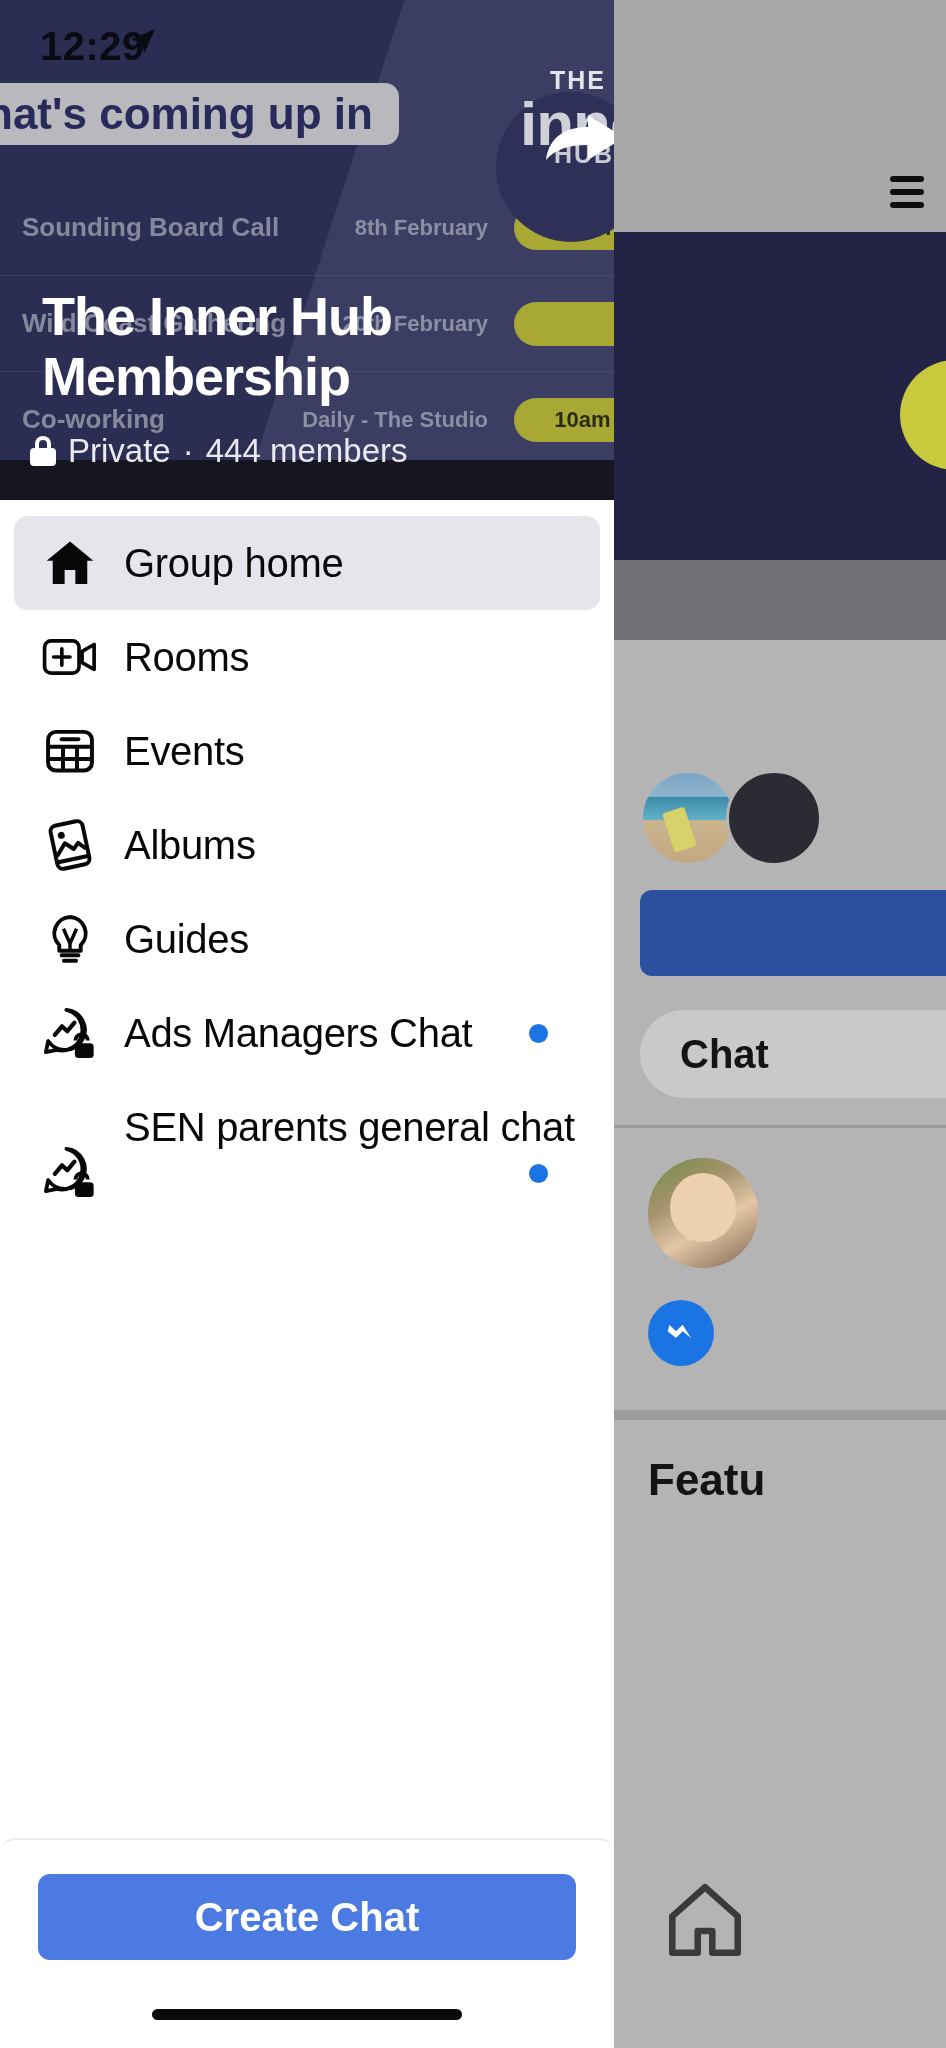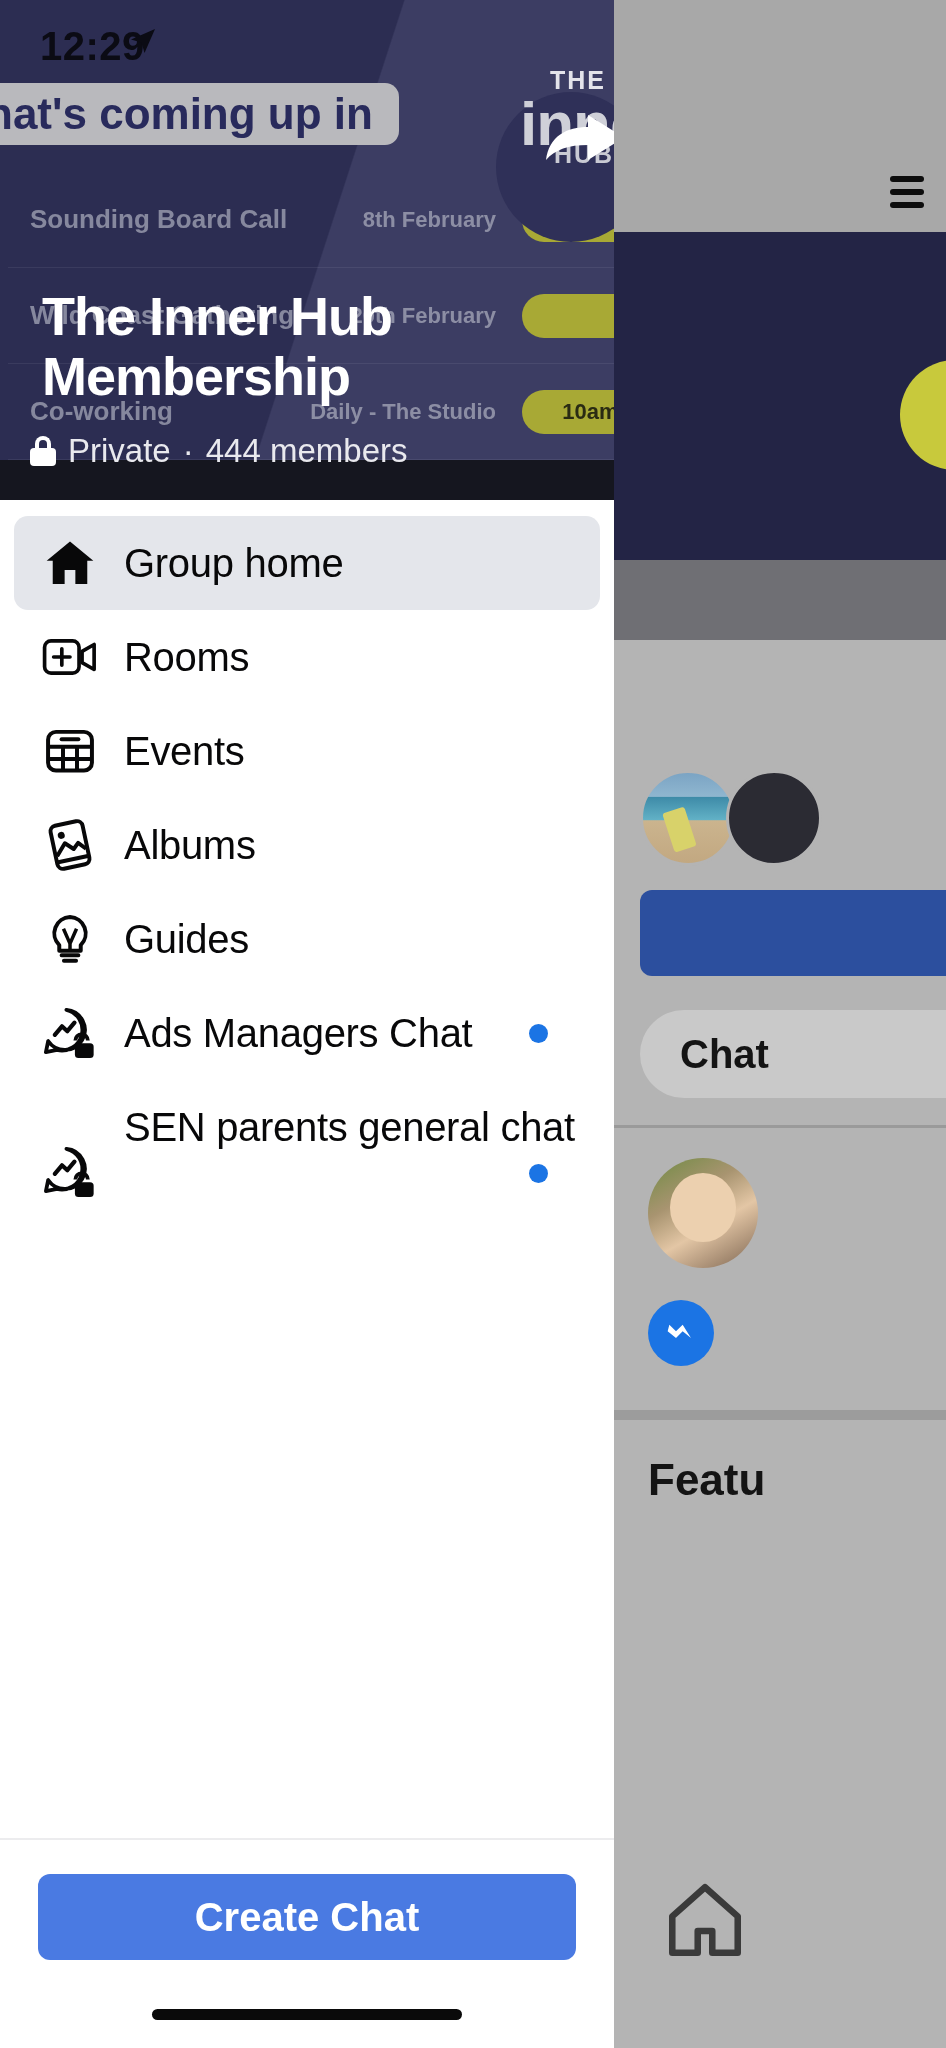--- a/index.html
+++ b/index.html
@@ -144,21 +144,21 @@
   
   #cover{
     position:absolute; left:0; top:0; width:614px; height:500px;
     background:#33345c;
     overflow:hidden;
   }
   #cover-diag{
     position:absolute; left:0; top:0; width:614px; height:500px;
     background:linear-gradient(108deg,#2c2d52 0%,#2c2d52 52%,#3c3d63 52.2%,#3c3d63 100%);
   }
-  #cover-rows{ position:absolute; left:0; top:172px; width:614px;margin-left:8px; }
+  #cover-rows{ position:absolute; left:0; top:180px; width:614px; }
   .evrow{
     position:relative; height:96px;
     border-bottom:1px solid rgba(255,255,255,.07);
     display:flex; align-items:center;
   }
   .evrow .ev-name{
     position:absolute; left:22px; font-size:26px; font-weight:bold;
     color:rgba(190,192,205,.62); white-space:nowrap;
   }
   .evrow .ev-date{
@@ -246,21 +246,21 @@
     margin-left:22px; font-size:40px; color:#080809; letter-spacing:-.3px;
   }
   .mi-dot{
     position:absolute; right:52px; width:19px; height:19px;
     border-radius:50%; background:#1b74e4;
   }
   .spacer-sm{ height:16px; }
 
   #create-chat-wrap{
     position:absolute; left:0; bottom:0; width:614px; height:210px;
-    background:#fff; border-top:2px solid #ececee;
+    background:#fff; border-top:2px solid #ececee;border-radius:15px;
   }
   #create-chat{
     position:absolute; left:38px; top:34px; width:538px; height:86px;
     background:#4a7ae2; border-radius:12px;
     display:flex; align-items:center; justify-content:center;
     font-size:40px; font-weight:bold; color:#ffffff;
   }
   #home-indicator{
     position:absolute; left:50%; transform:translateX(-50%); bottom:28px;
     width:310px; height:11px; background:#0a0a0a; border-radius:6px;

